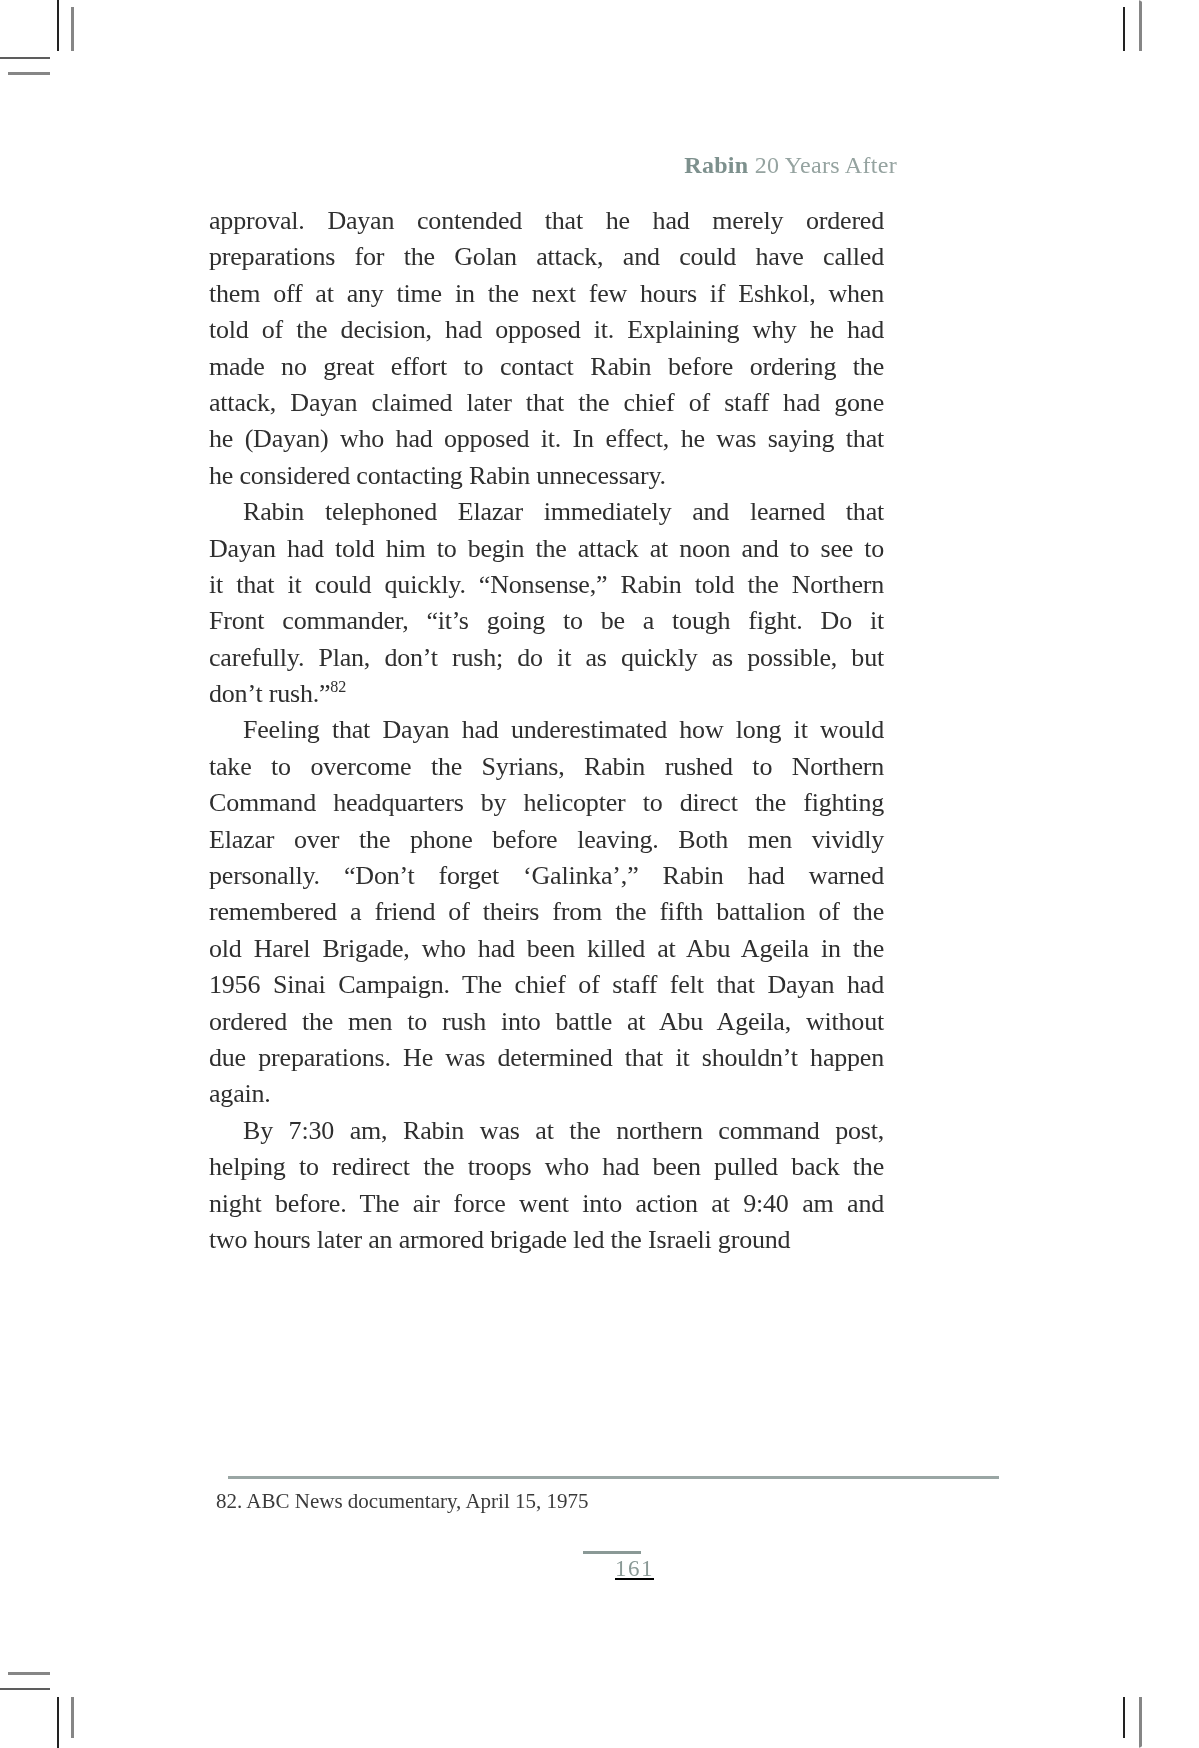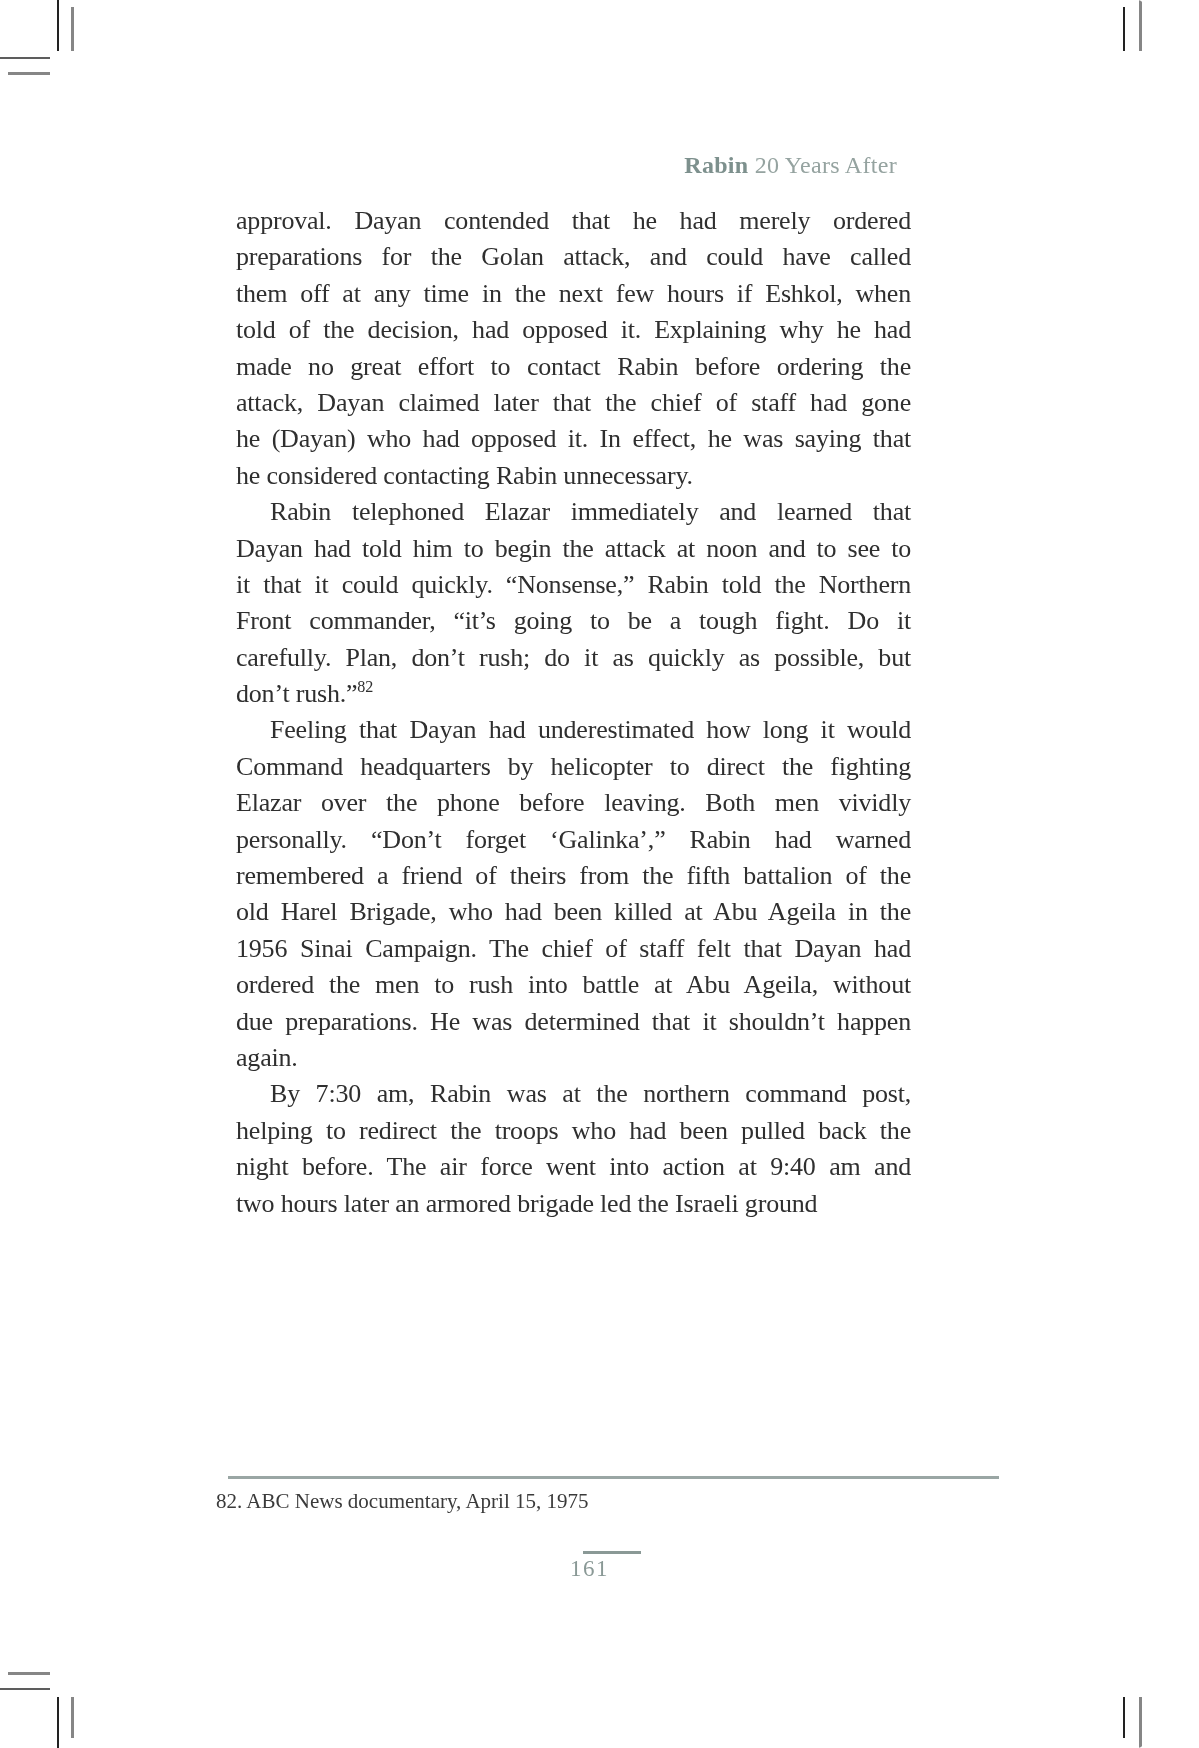--- a/index.html
+++ b/index.html
@@ -23,21 +23,21 @@
     letter-spacing: 0.3px;
   }
   .running-head .rh-bold {
     font-weight: bold;
     color: var(--running-head-bold, #7d908d);
   }
 
   
   .text-block {
     position: absolute;
-    left: 236px; top: 203px; width: 675px;
+    left: 209px; top: 203px; width: 675px;
     font-size: 26px;
     letter-spacing: -0.2px;
     color: var(--body-text, #2f2f2f);
   }
   .line {
     text-align: justify;
     text-align-last: justify;
     line-height: 36.4px;
     height: 36.4px;
     white-space: normal;
@@ -60,21 +60,22 @@
     position: absolute;
     left: 216px; top: 1489px; width: 700px;
     font-size: 21px;
     color: var(--footnote-text, #3a3a3a);
   }
 
   
   .page-number-block {
     position: absolute;
     left: 570px; top: 1551px; width: 84px;
-    text-align: left;
+    text-align: right;
+    text-decoration: underline;
   }
   .pn-rule {
     margin: 0 auto;
     width: 58px; height: 2.5px;
     background: var(--page-number, #8a9996);
   }
   .pn {
     margin-top: 2px;
     font-size: 23px;
     letter-spacing: 1.5px;
@@ -152,20 +153,21 @@
       <div>
         <div class="line indent">Rabin telephoned Elazar immediately and learned that</div>
         <div class="line">Dayan had told him to begin the attack at noon and to see to</div>
         <div class="line">it that it could quickly. “Nonsense,” Rabin told the Northern</div>
         <div class="line">Front commander, “it’s going to be a tough fight. Do it</div>
         <div class="line">carefully. Plan, don’t rush; do it as quickly as possible, but</div>
         <div class="line last">don’t rush.”<sup>82</sup></div>
       </div>
       <div>
         <div class="line indent">Feeling that Dayan had underestimated how long it would</div>
+        <div class="line">take to overcome the Syrians, Rabin rushed to Northern</div>
         <div class="line">Command headquarters by helicopter to direct the fighting</div>
         <div class="line">Elazar over the phone before leaving. Both men vividly</div>
         <div class="line">personally. “Don’t forget ‘Galinka’,” Rabin had warned</div>
         <div class="line">remembered a friend of theirs from the fifth battalion of the</div>
         <div class="line">old Harel Brigade, who had been killed at Abu Ageila in the</div>
         <div class="line">1956 Sinai Campaign. The chief of staff felt that Dayan had</div>
         <div class="line">ordered the men to rush into battle at Abu Ageila, without</div>
         <div class="line">due preparations. He was determined that it shouldn’t happen</div>
         <div class="line last">again.</div>
       </div>

